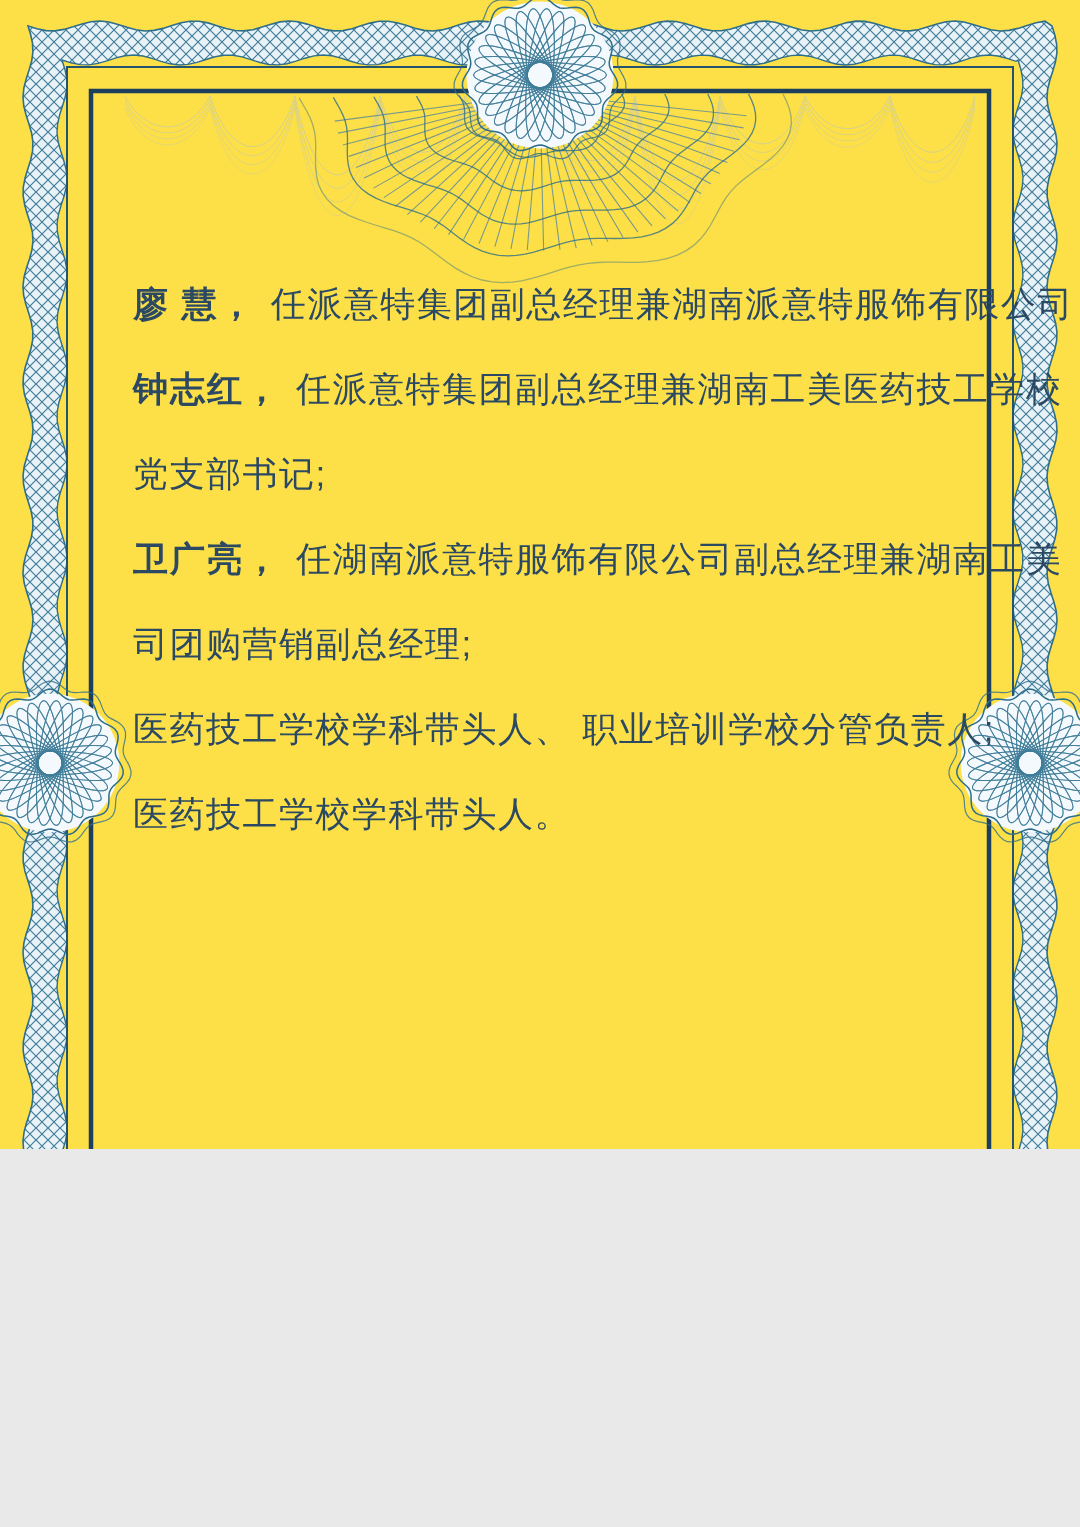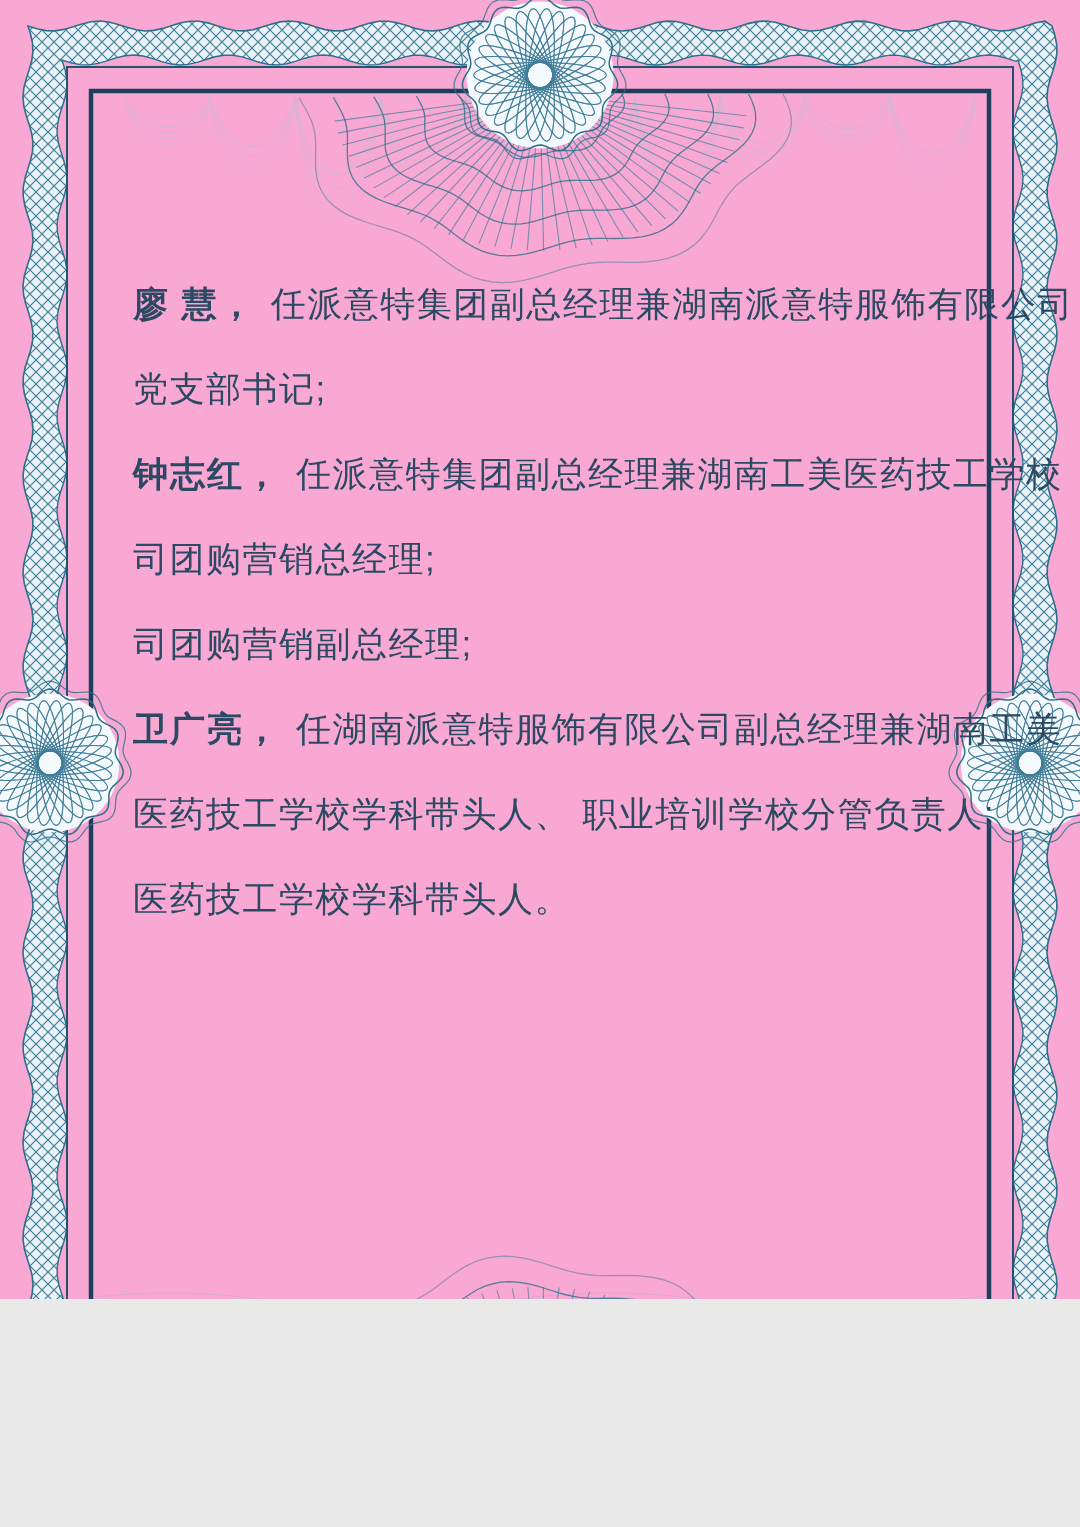--- a/index.html
+++ b/index.html
@@ -1,18 +1,18 @@
 <!DOCTYPE html>
 <html><head>
 <meta charset="utf-8">
 <style>
   html,body{margin:0;padding:0;background:#e9e9e9;}
   .stage{
-    position:relative;width:1080px;height:1299px;margin:0 auto;
-    background:#f9a8d4;overflow:hidden;
+    position:relative;width:1080px;height:1149px;margin:0 auto;
+    background:#fde047;overflow:hidden;
     font-family:"Liberation Sans","DejaVu Sans",sans-serif;
   }
   svg.deco{position:absolute;left:0;top:0;width:1080px;height:1527px;}
   .textblock{
     position:absolute;left:133px;top:261px;width:860px;
     color:#2c4963;
   }
   .line{
     margin:0;height:85px;line-height:85px;
     font-size:35px;letter-spacing:1.5px;font-weight:500;
@@ -274,21 +274,20 @@
         <ellipse cx="1030" cy="763" rx="62.699999999999996" ry="11.879999999999999" fill="none" stroke="#3f7d99" stroke-width="1" opacity="0.85" transform="rotate(324 1030 763)"></ellipse>
         <ellipse cx="1030" cy="763" rx="62.699999999999996" ry="11.879999999999999" fill="none" stroke="#3f7d99" stroke-width="1" opacity="0.85" transform="rotate(336 1030 763)"></ellipse>
         <ellipse cx="1030" cy="763" rx="62.699999999999996" ry="11.879999999999999" fill="none" stroke="#3f7d99" stroke-width="1" opacity="0.85" transform="rotate(348 1030 763)"></ellipse>
         <path d="M1100.0,763.0L1101.9,766.6L1103.1,770.3L1103.1,774.0L1101.7,777.5L1099.2,780.7L1096.2,783.5L1093.3,786.1L1091.0,788.8L1089.5,791.8L1088.9,795.2L1088.9,799.1L1088.8,803.2L1088.1,807.2L1086.5,810.6L1083.9,813.2L1080.4,814.8L1076.4,815.8L1072.4,816.4L1068.7,817.2L1065.7,818.5L1063.1,820.8L1060.9,823.8L1058.7,827.2L1056.2,830.4L1053.2,832.9L1049.8,834.2L1046.0,834.2L1042.1,833.1L1038.3,831.5L1034.7,830.0L1031.4,829.1L1028.1,829.2L1024.7,830.2L1021.1,831.8L1017.3,833.4L1013.4,834.3L1009.6,834.0L1006.2,832.5L1003.3,829.9L1000.9,826.6L998.7,823.2L996.5,820.3L993.9,818.2L990.7,817.0L987.0,816.3L982.9,815.7L979.0,814.6L975.6,812.8L973.2,810.1L971.7,806.5L971.2,802.5L971.1,798.4L971.0,794.6L970.3,791.2L968.7,788.3L966.2,785.7L963.2,783.0L960.3,780.2L958.0,777.0L956.8,773.4L957.0,769.7L958.4,766.0L960.4,762.4L962.5,759.1L964.1,755.8L964.8,752.6L964.5,749.1L963.5,745.4L962.4,741.5L961.8,737.5L962.2,733.7L963.9,730.4L966.7,727.7L970.2,725.6L973.9,723.9L977.2,722.2L979.9,720.1L981.8,717.3L983.1,713.9L984.2,710.0L985.7,706.2L987.7,702.8L990.6,700.5L994.2,699.3L998.1,699.1L1002.2,699.5L1006.1,700.0L1009.7,700.0L1012.8,699.1L1015.8,697.3L1018.8,694.8L1022.0,692.2L1025.4,690.1L1029.1,689.1L1032.8,689.5L1036.3,691.1L1039.6,693.5L1042.7,696.1L1045.7,698.3L1048.7,699.7L1052.1,700.1L1055.8,699.8L1059.8,699.3L1063.9,699.1L1067.7,699.7L1070.9,701.5L1073.4,704.4L1075.1,708.1L1076.4,712.0L1077.5,715.7L1079.1,718.8L1081.4,721.2L1084.4,723.1L1088.0,724.8L1091.6,726.6L1094.8,729.0L1097.1,732.0L1098.1,735.5L1098.0,739.5L1097.1,743.5L1096.0,747.3L1095.3,750.9L1095.4,754.2L1096.6,757.4L1098.5,760.7L1100.7,764.2Z" fill="none" stroke="#2e6e8a" stroke-width="1.5" opacity="1"></path>
         <path d="M1107.9,763.0L1109.8,767.0L1111.0,771.1L1110.9,775.2L1109.5,779.1L1106.9,782.6L1103.8,785.8L1100.7,788.8L1098.3,791.9L1096.7,795.2L1095.9,799.0L1095.6,803.2L1095.3,807.7L1094.4,812.0L1092.6,815.7L1089.7,818.6L1085.9,820.5L1081.6,821.7L1077.3,822.6L1073.3,823.6L1069.9,825.2L1067.1,827.6L1064.5,830.8L1061.9,834.4L1059.1,837.8L1055.7,840.4L1051.9,841.8L1047.7,841.9L1043.4,840.9L1039.3,839.4L1035.3,837.9L1031.5,837.0L1027.8,837.1L1024.0,838.1L1020.0,839.6L1015.8,841.2L1011.6,842.0L1007.4,841.7L1003.7,840.0L1000.4,837.2L997.6,833.8L995.1,830.2L992.5,827.2L989.5,824.9L986.0,823.4L982.0,822.4L977.7,821.6L973.4,820.3L969.8,818.2L967.1,815.1L965.4,811.3L964.6,806.9L964.4,802.5L964.0,798.3L963.1,794.6L961.4,791.3L958.8,788.3L955.7,785.3L952.6,782.1L950.2,778.5L949.0,774.5L949.1,770.4L950.4,766.3L952.5,762.3L954.6,758.6L956.2,755.0L956.9,751.3L956.7,747.5L955.8,743.4L954.9,739.1L954.4,734.7L955.0,730.5L956.8,726.9L959.8,723.9L963.5,721.4L967.4,719.4L971.0,717.3L973.9,714.9L976.0,711.8L977.6,708.1L979.0,704.0L980.8,699.9L983.2,696.4L986.4,693.8L990.3,692.4L994.6,692.0L999.1,692.3L1003.3,692.6L1007.2,692.5L1010.8,691.5L1014.2,689.6L1017.5,687.0L1021.1,684.3L1025.0,682.2L1029.0,681.2L1033.1,681.6L1037.0,683.2L1040.7,685.6L1044.2,688.3L1047.5,690.6L1051.0,692.1L1054.7,692.7L1058.8,692.5L1063.2,692.1L1067.6,692.1L1071.8,692.9L1075.3,694.9L1078.1,698.1L1080.1,701.9L1081.7,706.1L1083.2,710.1L1085.0,713.5L1087.5,716.2L1090.8,718.4L1094.6,720.4L1098.5,722.6L1101.9,725.3L1104.3,728.6L1105.5,732.6L1105.5,736.9L1104.7,741.3L1103.7,745.5L1103.1,749.5L1103.3,753.2L1104.5,756.8L1106.4,760.5L1108.6,764.3Z" fill="none" stroke="#2e6e8a" stroke-width="1.2" opacity="0.8"></path>
       </g>
       <rect x="0" y="1519" width="1080" height="8" fill="#cfe4ef"></rect>
     </svg>
   <div class="textblock" id="textblock" style="color: rgb(44, 73, 99);">
       <p class="line"><b>廖 慧，</b><span>任派意特集团副总经理兼湖南派意特服饰有限公司</span></p>
+      <p class="line"><b>钟志红，</b><span>任派意特集团副总经理兼湖南工美医药技工学校</span></p>
       <p class="line"><span>党支部书记;</span></p>
-      <p class="line"><b>钟志红，</b><span>任派意特集团副总经理兼湖南工美医药技工学校</span></p>
-      <p class="line"><span>司团购营销总经理;</span></p>
+      <p class="line"><b>卫广亮，</b><span>任湖南派意特服饰有限公司副总经理兼湖南工美</span></p>
       <p class="line"><span>司团购营销副总经理;</span></p>
-      <p class="line"><b>卫广亮，</b><span>任湖南派意特服饰有限公司副总经理兼湖南工美</span></p>
       <p class="line"><span>医药技工学校学科带头人、 职业培训学校分管负责人;</span></p>
       <p class="line"><span>医药技工学校学科带头人。</span></p>
     </div>
 </div>
 
 </body></html>

